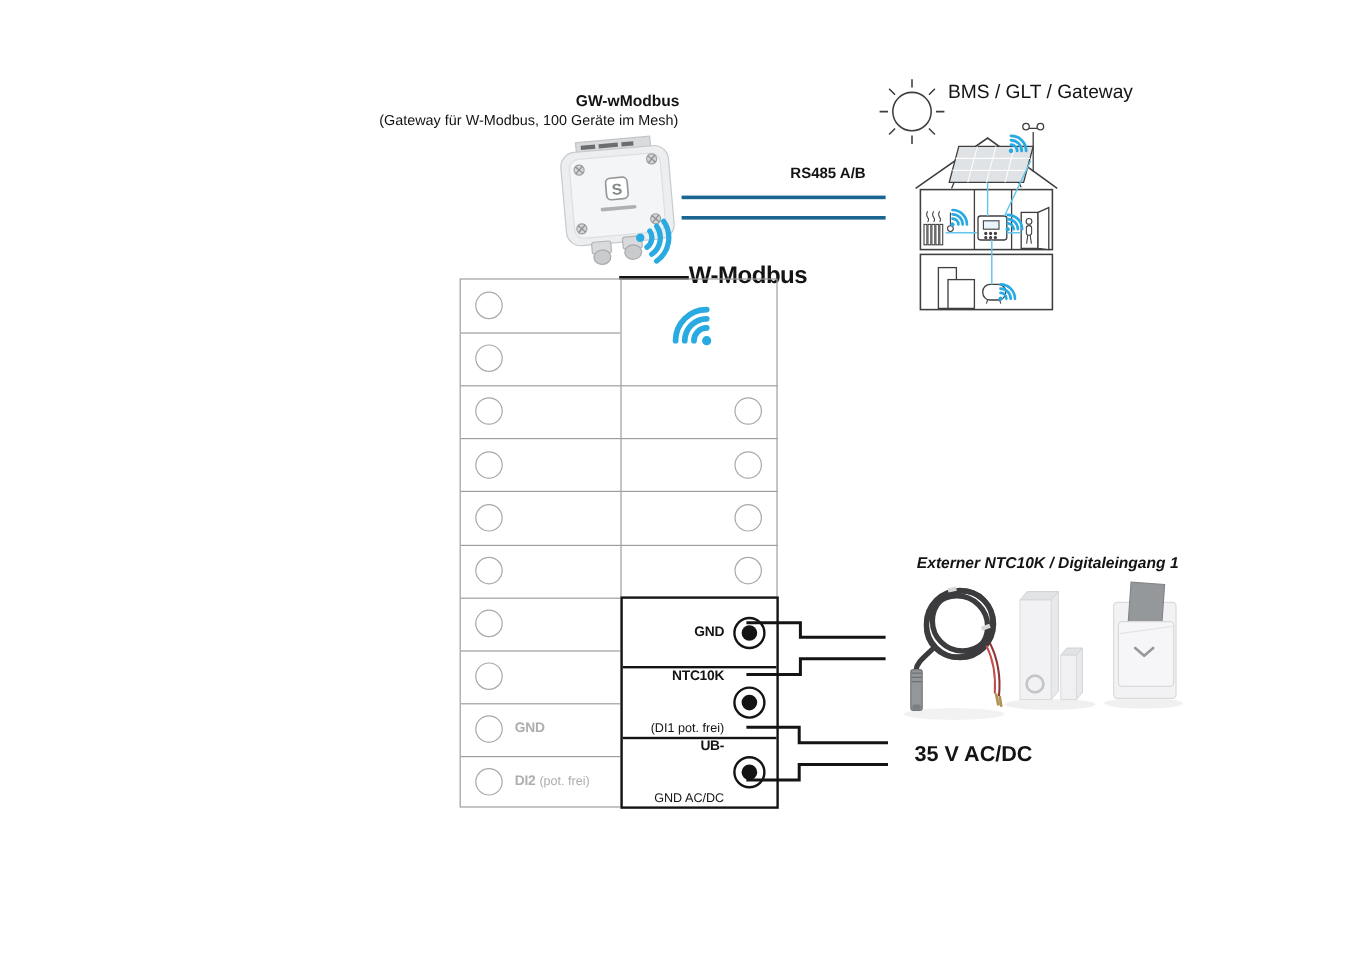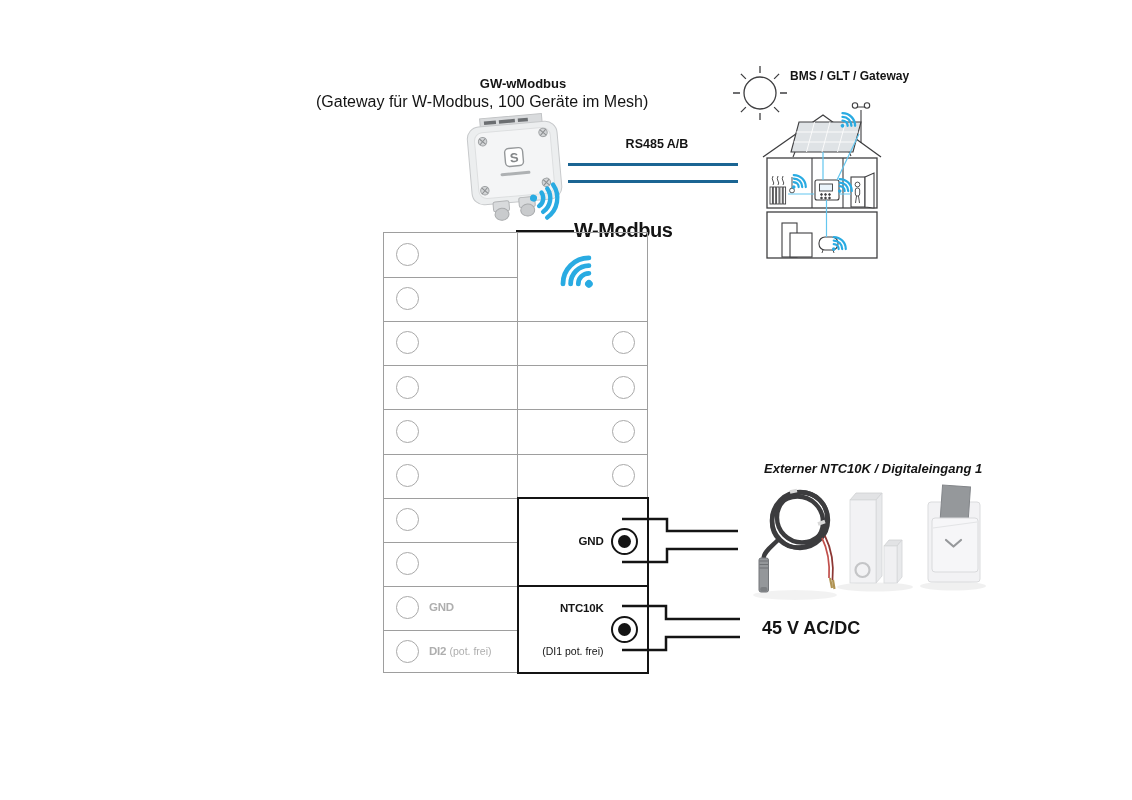--- a/index.html
+++ b/index.html
@@ -3,23 +3,23 @@
 <meta charset="utf-8">
 <style>
   html,body{margin:0;padding:0;background:#fff;}
   .canvas{position:relative;width:1132px;height:800px;background:#fff;overflow:hidden;
           font-family:"Liberation Sans",sans-serif;color:#141414;}
   .abs{position:absolute;}
   .nowrap{white-space:nowrap;}
 
   
   .gw-title{left:440px;top:76px;width:166px;text-align:center;font-size:13px;font-weight:bold;}
-  .gw-sub{left:316px;top:93px;font-size:16px;text-align:right;}
-  .rs485-label{left:597px;top:137px;width:120px;text-align:center;font-size:12.5px;font-weight:bold;}
-  .bms-label{left:790px;top:69px;font-size:12px;font-weight:bold;}
+  .gw-sub{left:316px;top:93px;font-size:12px;text-align:right;}
+  .rs485-label{left:630px;top:137px;width:120px;text-align:center;font-size:12.5px;font-weight:bold;}
+  .bms-label{left:790px;top:69px;font-size:16px;font-weight:normal;}
   .wmodbus-label{left:574px;top:219px;font-size:20px;font-weight:bold;letter-spacing:-0.4px;}
   .ext-label{left:764px;top:461px;font-size:13px;font-weight:bold;font-style:italic;}
   .power-label{left:762px;top:618px;font-size:18px;font-weight:bold;}
 
   
   .busline{height:3px;background:#1b6593;}
   .busline.a{left:568px;top:163px;width:170px;}
   .busline.b{left:568px;top:180px;width:170px;}
   .wm-line{left:516px;top:230px;width:58px;height:2.5px;background:#141414;}
 
@@ -63,21 +63,21 @@
       <path d="M34.4 72.4 A22 22 0 0 1 65.6 72.4 M23.1 61.1 A38 38 0 0 1 76.9 61.1 M11.8 49.8 A54 54 0 0 1 88.2 49.8" fill="none" stroke="currentColor" stroke-width="10" stroke-linecap="round"></path>
     </symbol>
   </svg>
 
   <div class="abs gw-title">GW-wModbus</div>
   <div class="abs gw-sub nowrap">(Gateway für W-Modbus, 100 Geräte im Mesh)</div>
   <div class="abs rs485-label">RS485 A/B</div>
   <div class="abs bms-label nowrap">BMS / GLT / Gateway</div>
   <div class="abs wmodbus-label nowrap">W-Modbus</div>
   <div class="abs ext-label nowrap">Externer NTC10K / Digitaleingang 1</div>
-  <div class="abs power-label nowrap">45 V AC/DC</div>
+  <div class="abs power-label nowrap">35 V AC/DC</div>
 
   <div class="abs busline a"></div>
   <div class="abs busline b"></div>
   <div class="abs wm-line"></div>
 
   <svg class="abs" style="left:462px;top:112px" width="106" height="112" viewBox="0 0 106 112">
     <g transform="rotate(-5 53 56)">
       <rect x="22" y="4" width="62" height="10" fill="#d9dbdd" stroke="#c0c2c4"></rect>
       <rect x="26" y="7" width="12" height="3.5" fill="#6b6e71"></rect>
       <rect x="41" y="7" width="16" height="3.5" fill="#6b6e71"></rect>
@@ -242,20 +242,29 @@
       </div>
       <div class="bcell">
         <div class="tlabels">
           <div class="t-main">NTC10K</div>
           <div class="t-sub">(DI1 pot. frei)</div>
         </div>
         <span class="terminal">
             <i></i>
           </span>
       </div>
+      <div class="bcell">
+        <div class="tlabels">
+          <div class="t-main">UB-</div>
+          <div class="t-sub">GND AC/DC</div>
+        </div>
+        <span class="terminal">
+            <i></i>
+          </span>
+      </div>
     </div>
   </div>
 
   <svg class="abs" style="left:610px;top:500px" width="160" height="170" viewBox="610 500 160 170">
     <g fill="none" stroke="#141414" stroke-width="2.5">
       <polyline points="622,519 667,519 667,531 738,531"></polyline>
       <polyline points="622,562 667,562 667,549 738,549"></polyline>
       <polyline points="622,606 666,606 666,619 740,619"></polyline>
       <polyline points="622,650 666,650 666,637 740,637"></polyline>
     </g>

